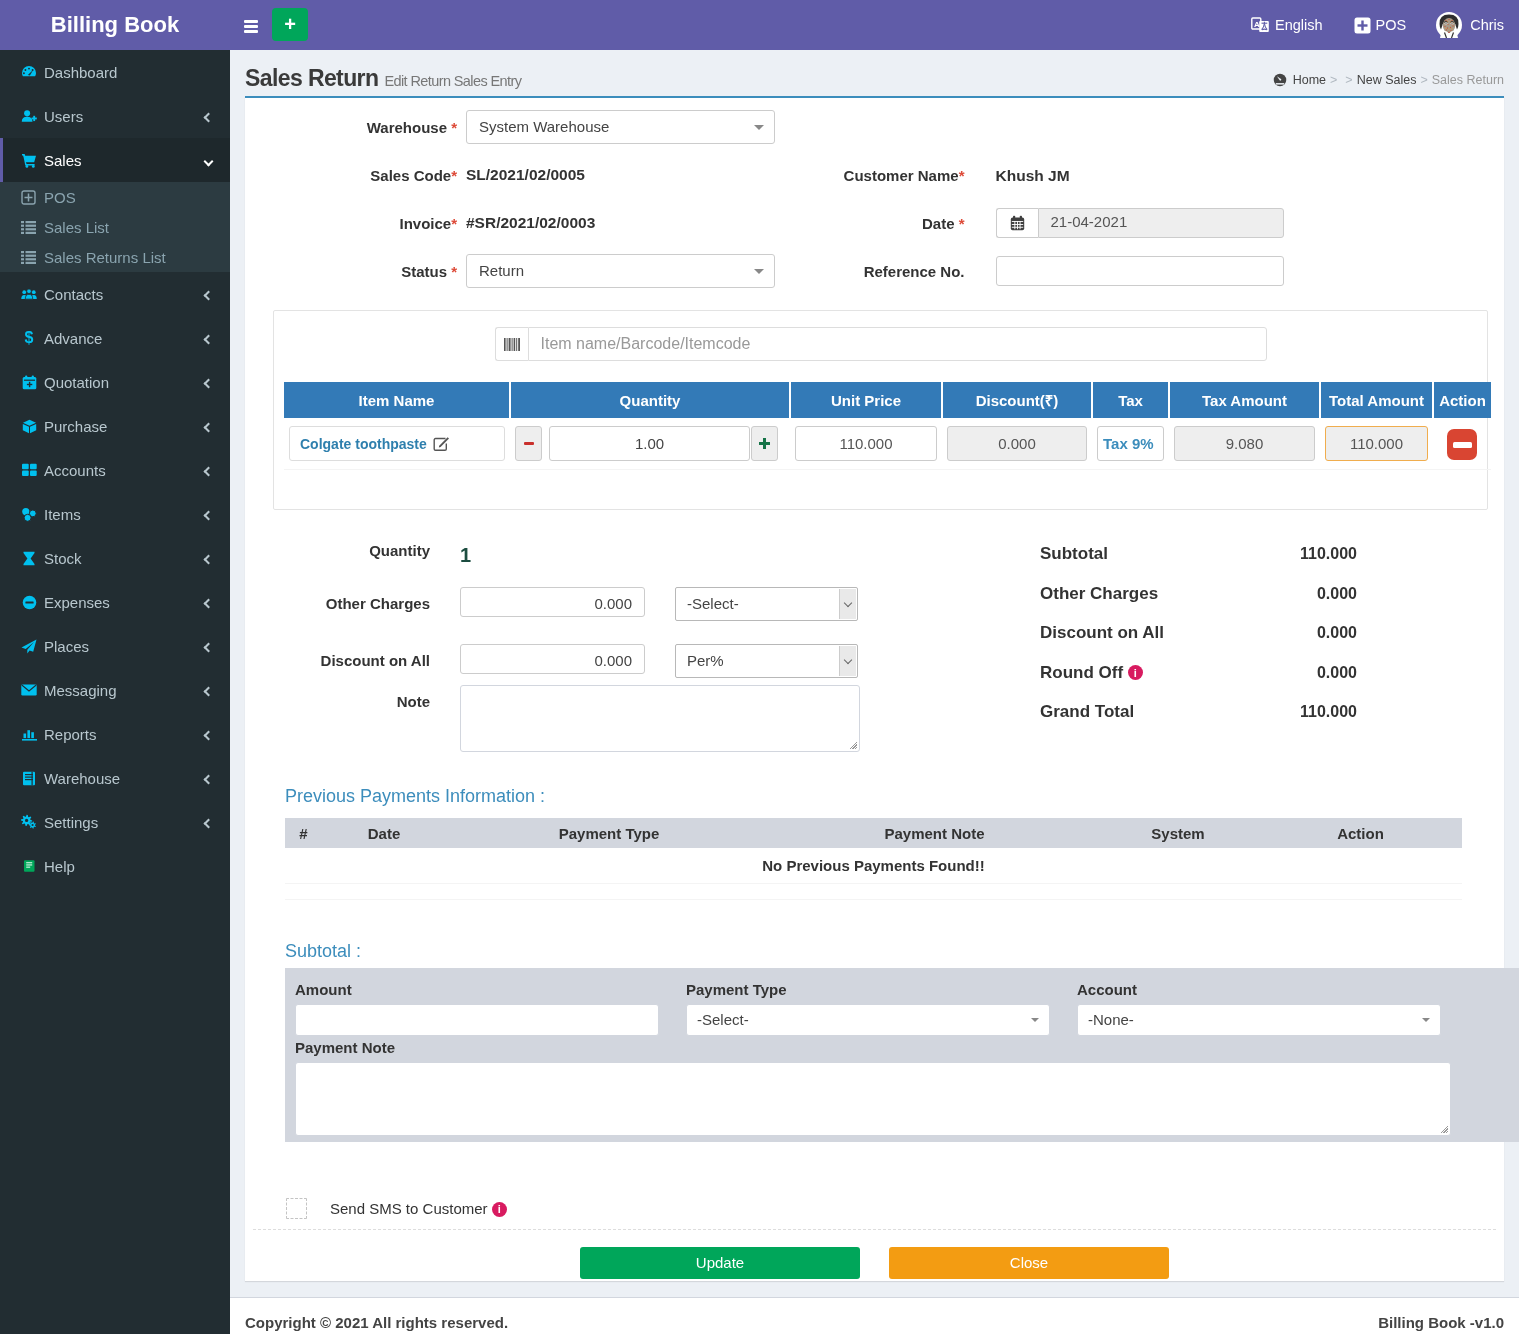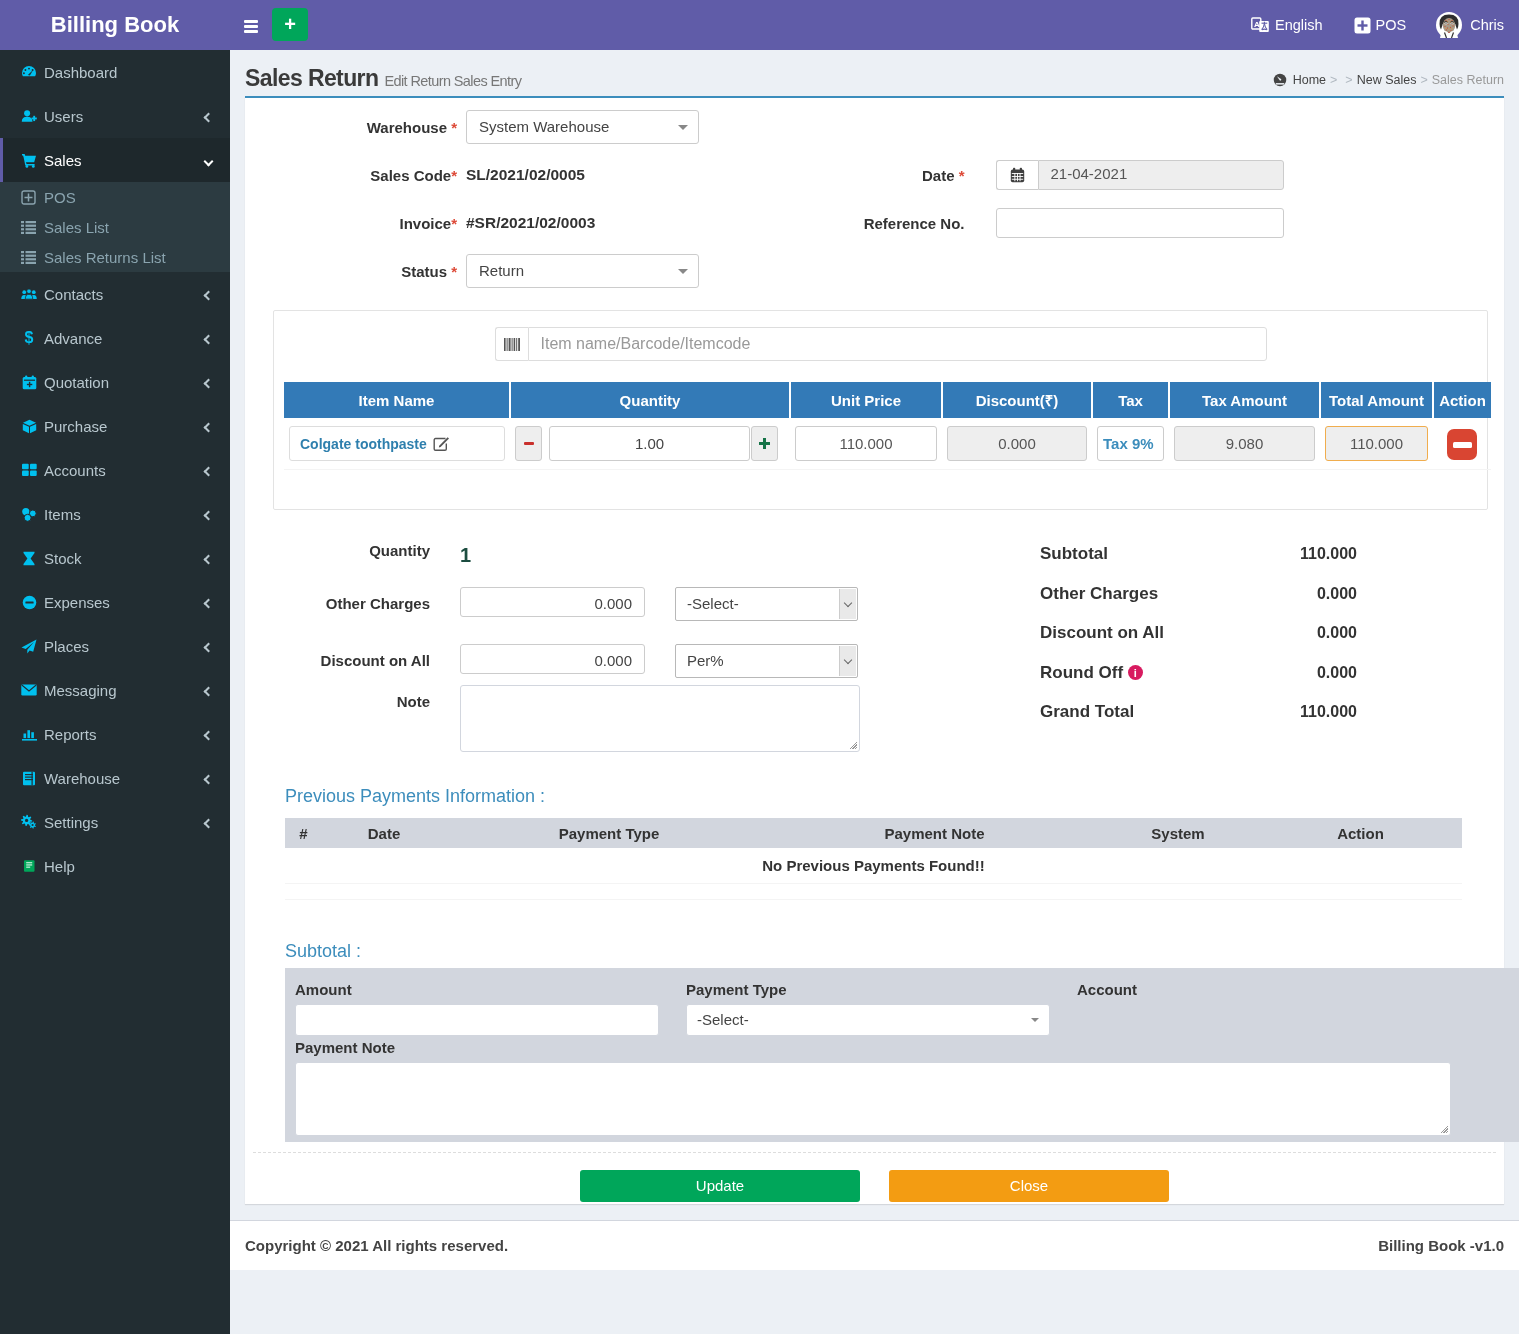--- a/index.html
+++ b/index.html
@@ -28,21 +28,21 @@
 .content-header h1 small { font-size:14.5px; color:#777; font-weight:normal; margin-left:1px; }
 .breadcrumb { position:absolute; right:15px; top:23px; font-size:12.5px; color:#444; display:flex; align-items:center; }
 .breadcrumb .sep { color:#b0b8c0; margin:0 4px; font-size:12.5px; }
 .breadcrumb .act { color:#999; }
 .box { background:#fff; border-top:2px solid #3c8dbc; margin:0 15px; box-shadow:0 1px 1px rgba(0,0,0,0.1); padding-bottom:1px; }
 .frm { padding:12px 0 0 0; display:flex; }
 .fhalf { width:629.5px; }
 .fgroup { display:flex; margin-bottom:14px; min-height:34px; align-items:center; }
 .flabel { flex:0 0 221px; min-width:0; display:flex; justify-content:flex-end; white-space:nowrap; font-weight:bold; font-size:15px; color:#333; padding-right:9px; }
 .red { color:#dd4b39; }
-.fctrl { width:233px; }
+.fctrl { width:309px; }
 .sel { height:34px; border:1px solid #ccc; border-radius:3px; background:#fff; position:relative; padding:7px 12px; font-size:15px; color:#444; }
 .sel .caret { position:absolute; right:10px; top:14px; width:0; height:0; border-left:5px solid transparent; border-right:5px solid transparent; border-top:5px solid #888; }
 .stat { font-weight:bold; font-size:15.5px; color:#333; padding-top:8px; }
 .inp { height:30px; border:1px solid #ccc; border-radius:3px; background:#fff; padding:4px 12px; font-size:15px; color:#444; }
 .ig { display:flex; }
 .ig .addon { width:42px; background:#fff; border:1px solid #ccc; border-right:0; border-radius:3px 0 0 3px; display:flex; align-items:center; justify-content:center; color:#555; }
 .ig .inp { flex:1; border-radius:0 3px 3px 0; }
 .dis { background:#eee; color:#555; }
 .itembox { border:1px solid #e3e3e3; border-radius:2px; margin:8px 16px 0 28px; padding:16px 10px 39px 10px; }
 .searchg { width:772px; margin:0 auto 21px auto; display:flex; }
@@ -407,20 +407,26 @@
               <span>Status <span class="red">*</span></span>
             </div>
             <div class="fctrl">
               <div class="sel">Return<span class="caret"></span></div>
             </div>
           </div>
       </div>
       <div class="fhalf" style="padding-top:48px">
         <div class="fgroup">
             <div class="flabel" style="flex-basis:99px">
+              <span>Customer Name<span class="red">*</span></span>
+            </div>
+            <div class="fctrl stat" style="margin-left:22px;padding-top:2px;width:288px">Khush JM</div>
+          </div>
+        <div class="fgroup">
+            <div class="flabel" style="flex-basis:99px">
               <span>Date <span class="red">*</span></span>
             </div>
             <div class="fctrl ig" style="margin-left:22px;width:288px">
               <div class="addon">
                 <svg width="15" height="16" viewBox="0 0 15 16">
                   <rect x="0.8" y="2.6" width="13.4" height="12.6" rx="1.8" fill="#3f3f3f"></rect>
                   <rect x="3" y="0.8" width="2.2" height="3.4" rx="0.8" fill="#3f3f3f"></rect>
                   <rect x="9.8" y="0.8" width="2.2" height="3.4" rx="0.8" fill="#3f3f3f"></rect>
                   <rect x="1.8" y="6" width="11.4" height="0.9" fill="#fff"></rect>
                   <g fill="#fff">
@@ -626,26 +632,31 @@
     <div class="pcol">
             <div class="lbl">Amount</div>
             <div class="winp"></div>
           </div>
     <div class="pcol">
             <div class="lbl">Payment Type</div>
             <div class="wsel">-Select-<span class="caret"></span></div>
           </div>
     <div class="pcol">
             <div class="lbl">Account</div>
+            <div class="wsel">-None-<span class="caret"></span></div>
           </div>
   </div>
   <div style="margin-top:4px">
           <div class="lbl">Payment Note</div>
           <div class="ta" style="width:1156px;height:74px">
             <div class="grip"></div>
           </div>
         </div>
 </div>
+    <div class="smsrow">
+        <div class="cbx"></div>
+        <div>Send SMS to Customer <span class="infoi">i</span></div>
+      </div>
     <div class="btnrow"><span class="btn btn-g">Update</span><span class="btn btn-o">Close</span></div>
   </div>
   <div style="height:16px"></div>
 </div>
 <div class="footer">Copyright © 2021 All rights reserved.<span class="right">Billing Book -v1.0</span></div>
 
 </body></html>

